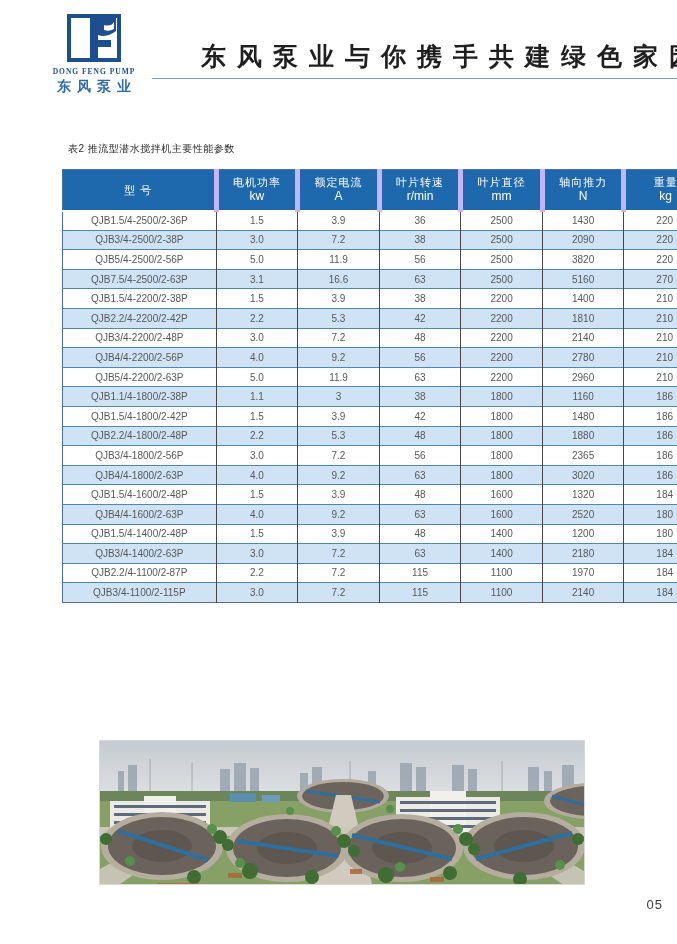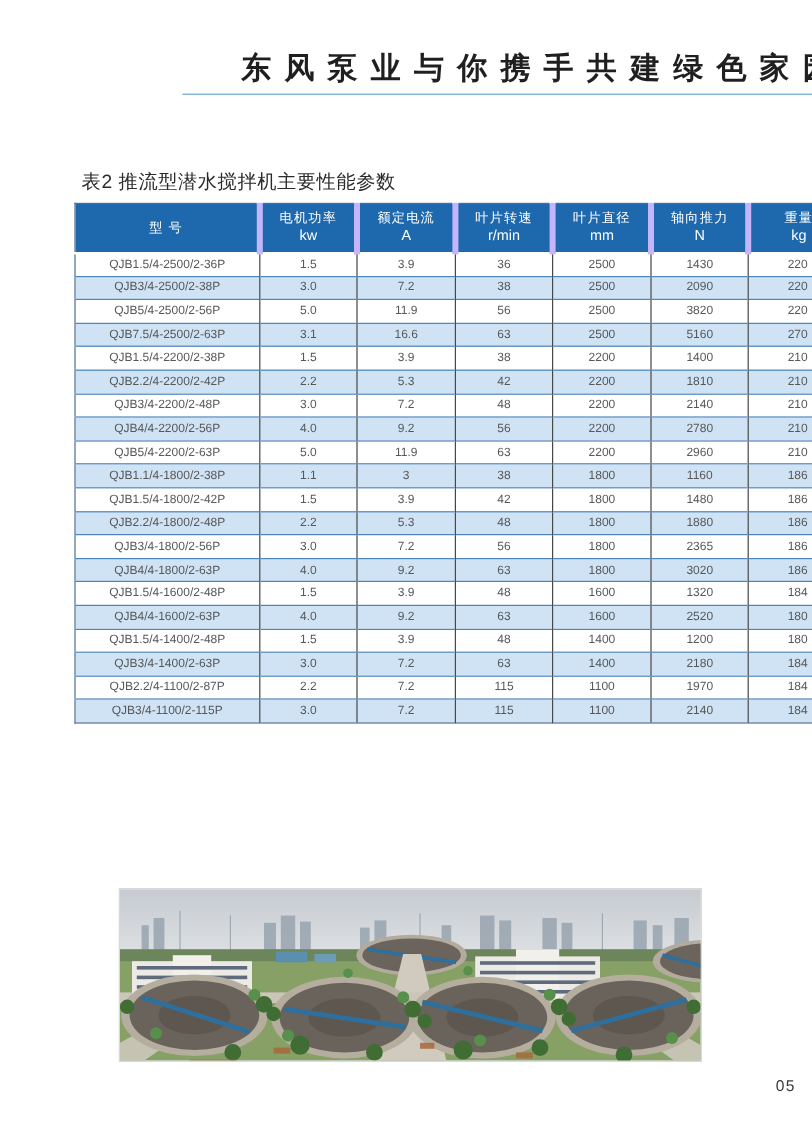--- a/index.html
+++ b/index.html
@@ -25,21 +25,21 @@
     font-family:"DejaVu Serif","Liberation Serif",serif; font-weight:600;
     font-size:25px; letter-spacing:11px; color:#1f1f1f;margin-left:48px;
   }
   .slogan-rule {
     position:absolute; left:152px; top:78px; width:525px; height:1px;
     background:var(--line-blue,#6aa6cc);
   }
 
   
   .table-caption {
-    position:absolute; left:68px; top:142px; font-size:16px; color:#2b2b2b;
+    position:absolute; left:68px; top:142px; font-size:10px; color:#2b2b2b;
     letter-spacing:0.5px;
   }
   table.spec {
     position:absolute; left:62px; top:169px; width:644px;
     border-collapse:collapse; table-layout:fixed;
     border:1px solid #4f6f92;
     padding-left:36px;
   }
   table.spec col.c-model { width:23.9%; }
   table.spec th {
@@ -71,20 +71,31 @@
   .page-number {
     position:absolute; right:14px; top:897px; font-size:13px; color:#3a3a3a;
     letter-spacing:1px;
   }
 </style>
 </head>
 <body>
 
 <div class="page">
 
+  <div class="brand">
+    <svg width="54" height="48" viewBox="0 0 54 48" aria-hidden="true">
+      <rect x="1.5" y="1.5" width="51" height="45" fill="#ffffff" stroke="#1d4e8f" stroke-width="5"></rect>
+      <rect x="23" y="4" width="8" height="40" fill="#1d4e8f"></rect>
+      <path d="M31 4 h18 v13 q-9 7 -18 4 z" fill="#1d4e8f"></path>
+      <path d="M37 11 q7 2 10 -3 v7 q-5 3 -10 1 z" fill="#ffffff"></path>
+      <rect x="31" y="26" width="13" height="7" fill="#1d4e8f"></rect>
+    </svg>
+    <div class="brand-en">DONG FENG PUMP</div>
+    <div class="brand-cn">东风泵业</div>
+  </div>
 
   <div class="slogan">东风泵业与你携手共建绿色家园</div>
   <div class="slogan-rule"></div>
 
   <div class="table-caption">表2  推流型潜水搅拌机主要性能参数</div>
 
   <table class="spec">
     <colgroup>
       <col class="c-model">
         <col>

